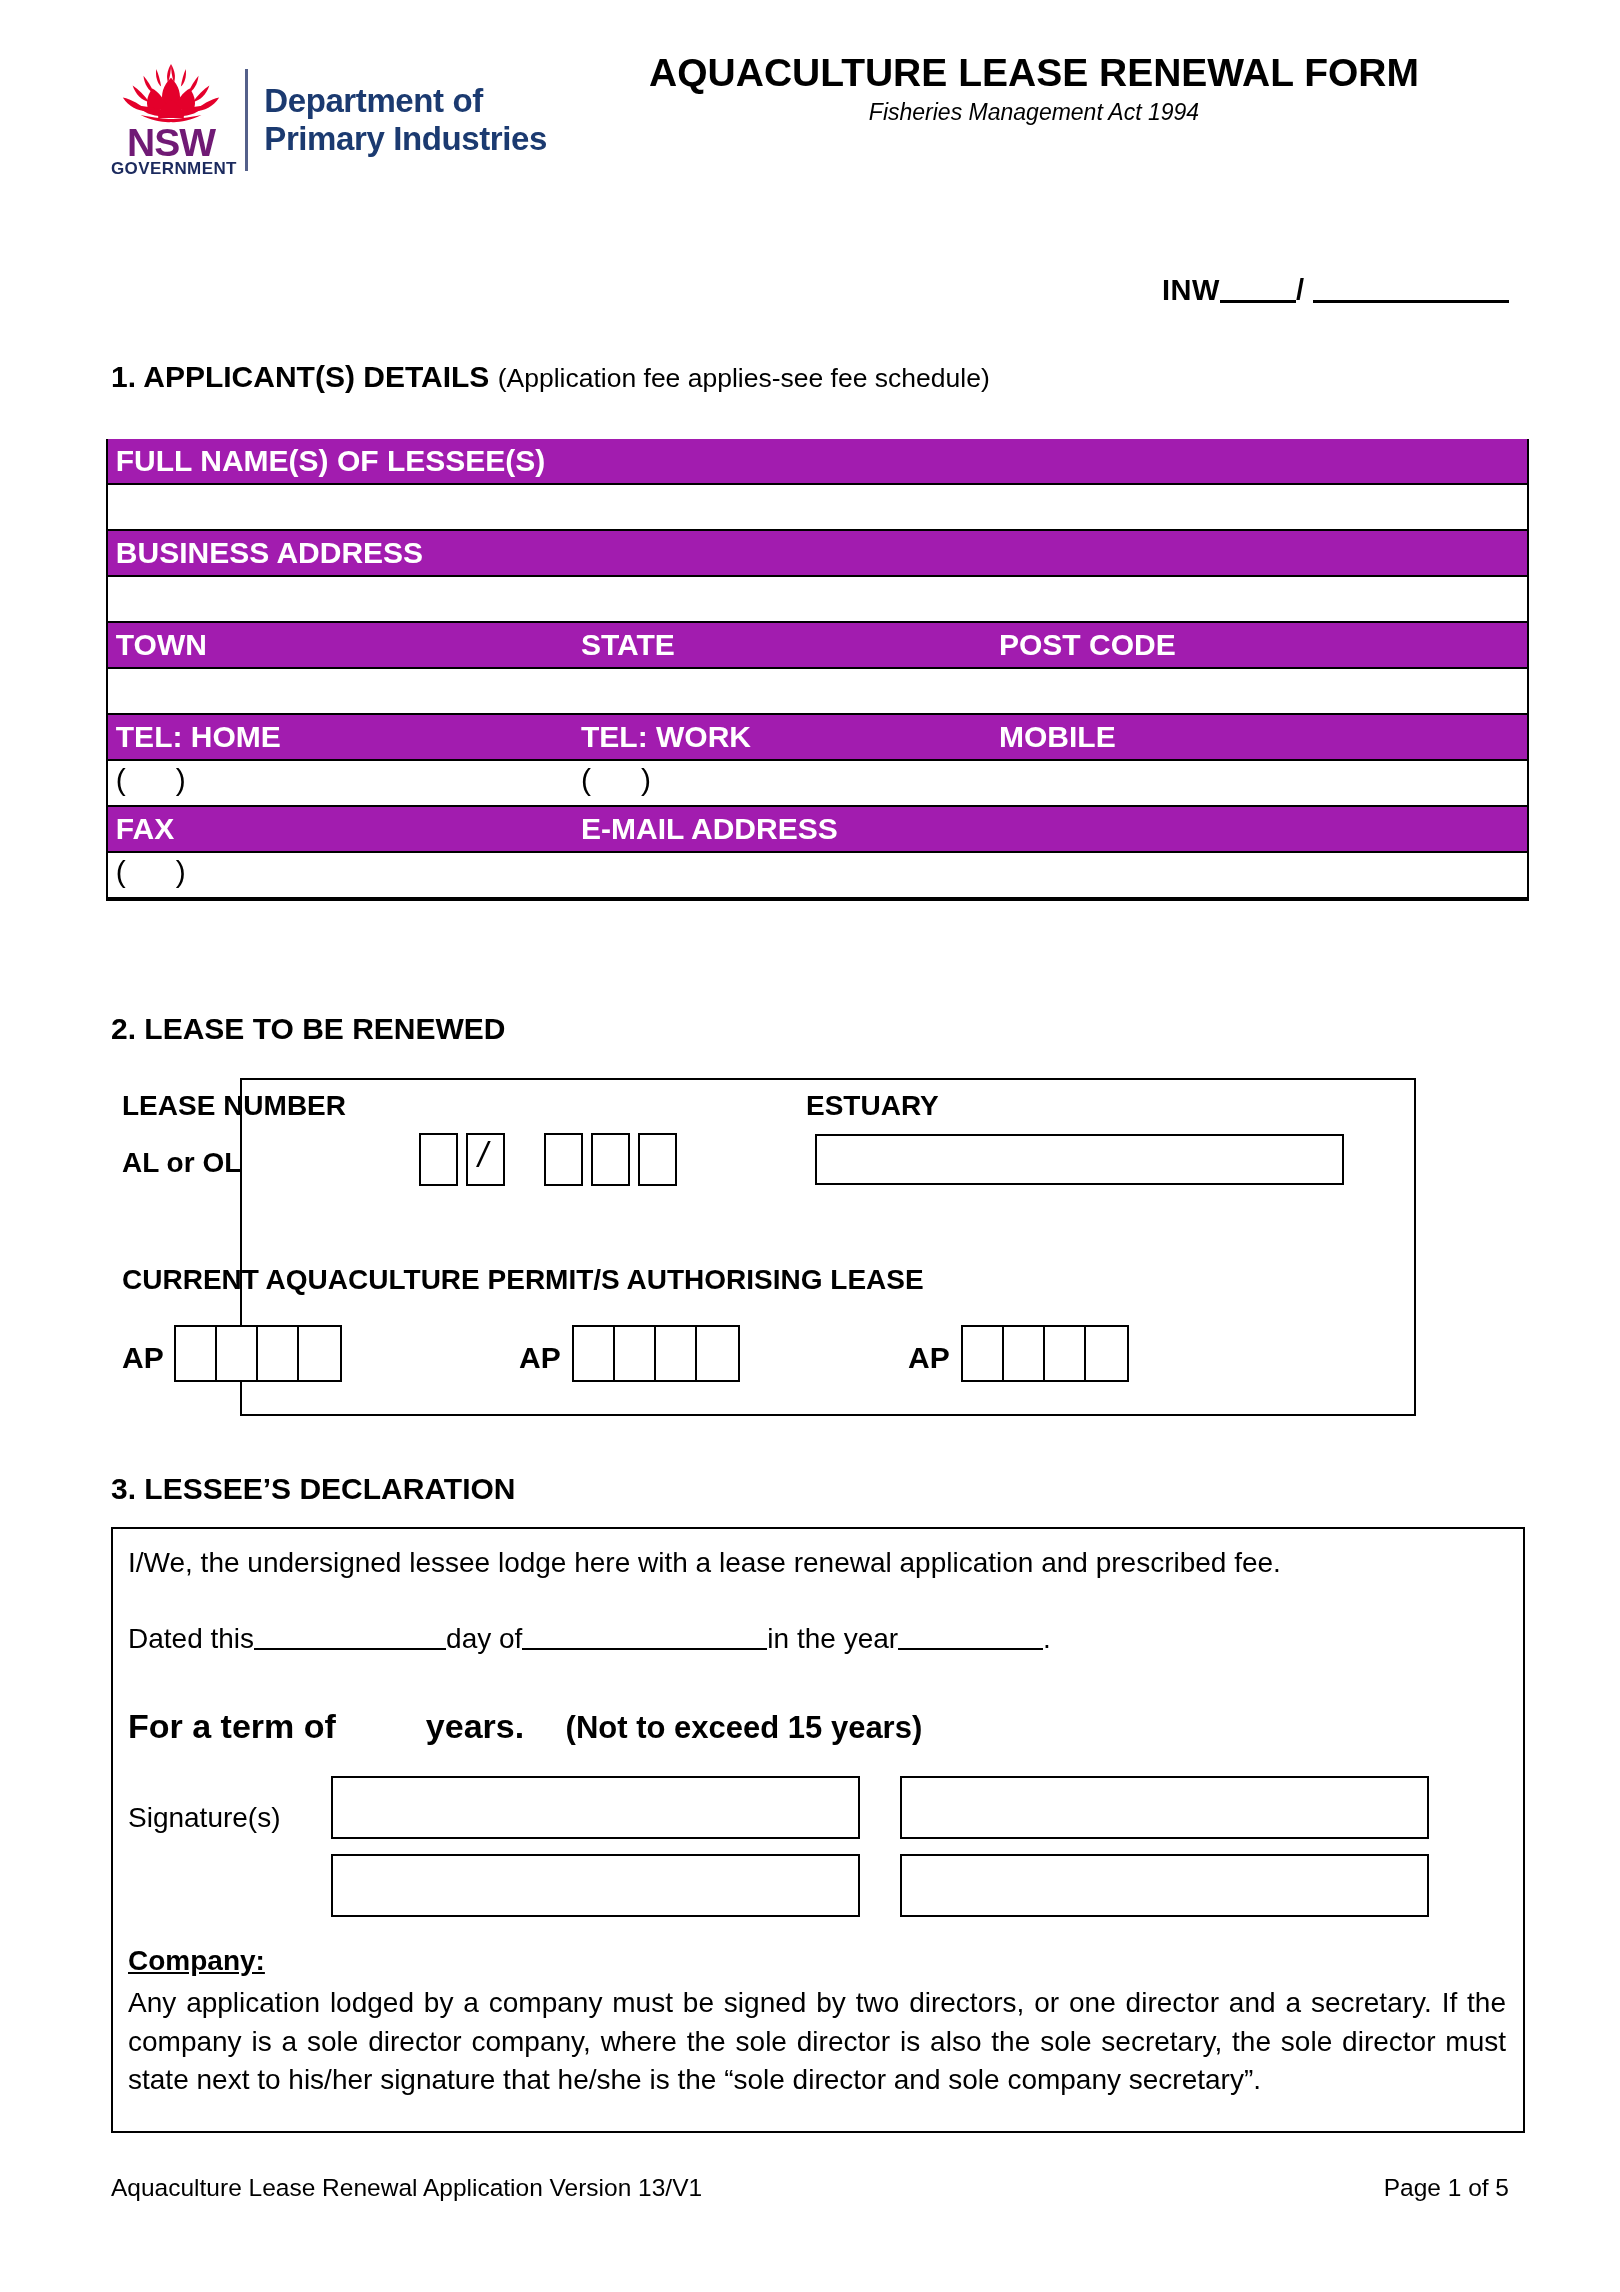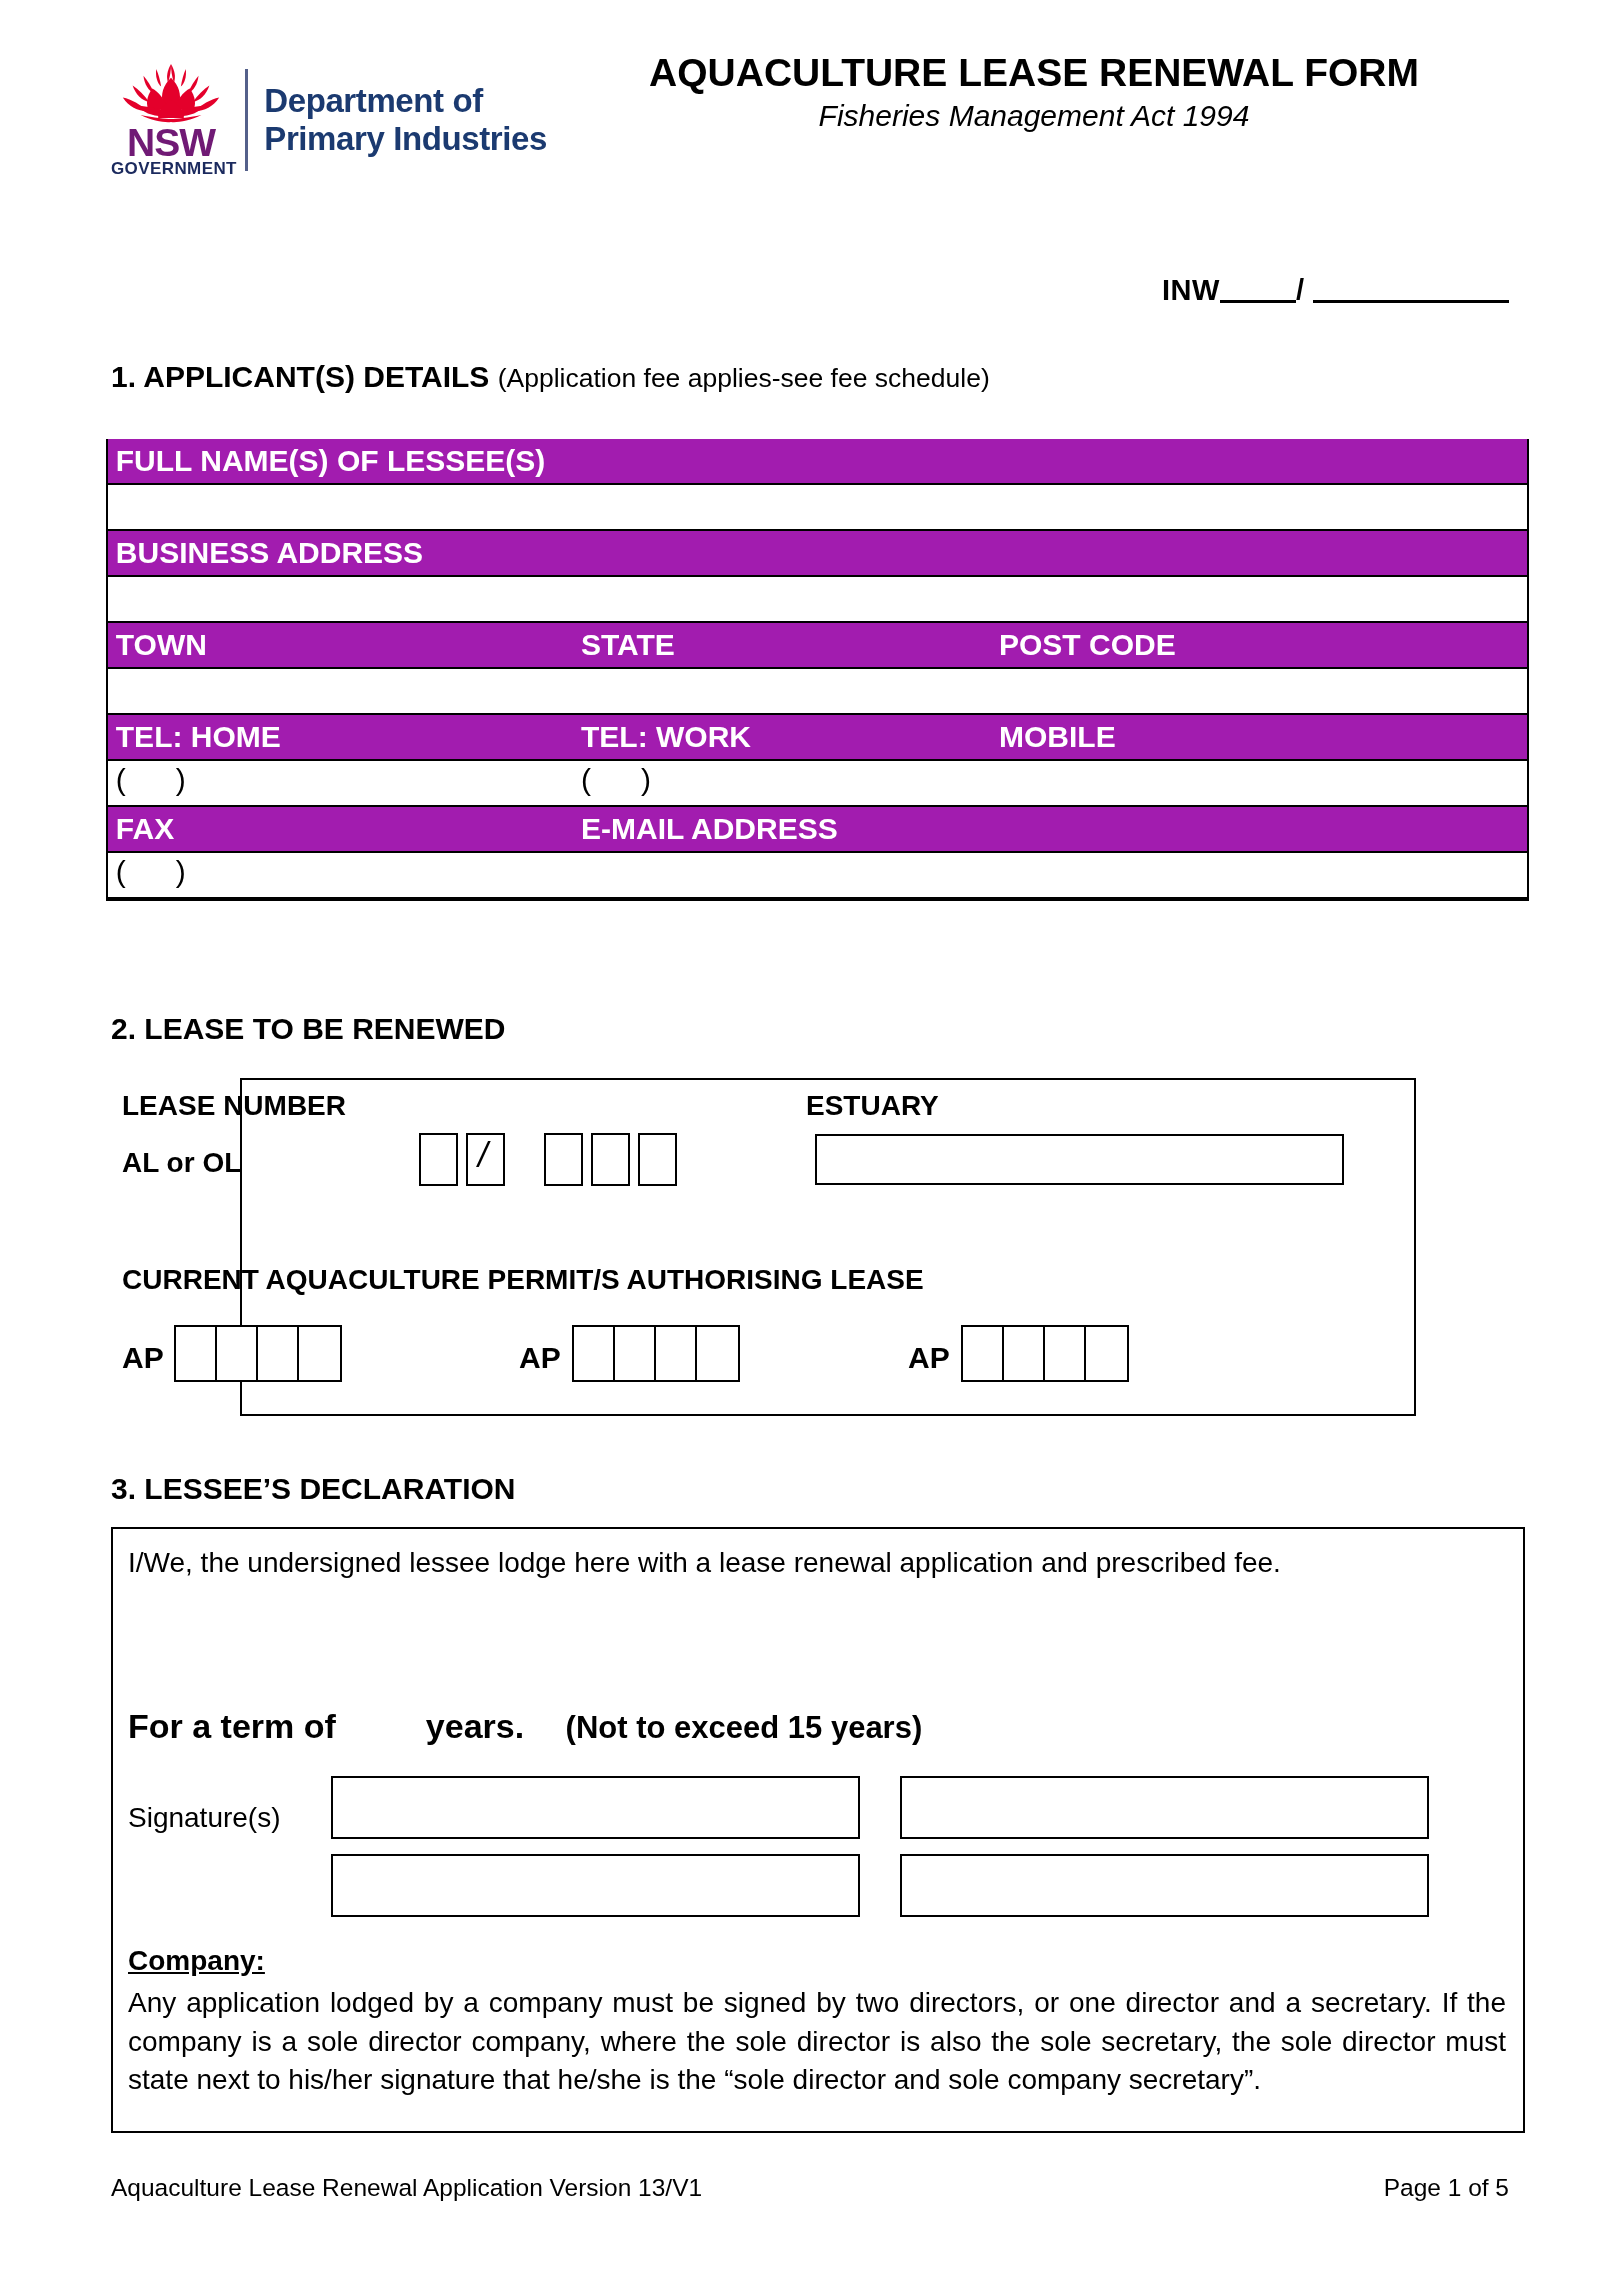--- a/index.html
+++ b/index.html
@@ -97,21 +97,21 @@
   .form-title {
     font-family: "Liberation Sans", sans-serif;
     font-weight: bold;
     font-size: 39px;
     line-height: 1.12;
     letter-spacing: 0px;
   }
   .form-subtitle {
     font-family: "Liberation Sans", sans-serif;
     font-style: italic;
-    font-size: 30px;
+    font-size: 23px;
     margin-top: 3.9px;
   }
   .inw-line {
     position: absolute;
     right: 111px;
     top: 274px;
     font-family: "Liberation Sans", sans-serif;
     font-weight: bold;
     font-size: 29px;
     letter-spacing: 0.5px;
@@ -479,20 +479,21 @@
     <div class="ap-cell"></div>
     <div class="ap-cell"></div>
   </div>
 
   <div class="sec-head" id="sec3-head">3. LESSEE’S DECLARATION</div>
 
   <div class="sec3-box"></div>
 
   <div class="decl-text">I/We, the undersigned lessee lodge here with a lease renewal application and prescribed fee.</div>
 
+  <div class="dated-line"><span>Dated this</span><span class="ul-a"></span><span>day of</span><span class="ul-b"></span><span>in the year</span><span class="ul-c"></span><span>.</span></div>
 
   <div class="term-line"><span>For a term of</span><span class="gap"></span><span>years.</span> <span class="small">(Not to exceed 15 years)</span></div>
 
   <div class="sig-label">Signature(s)</div>
   <div class="sig-box" id="sig-1"></div>
   <div class="sig-box" id="sig-2"></div>
   <div class="sig-box" id="sig-3"></div>
   <div class="sig-box" id="sig-4"></div>
 
   <div class="company-head">Company:</div>

